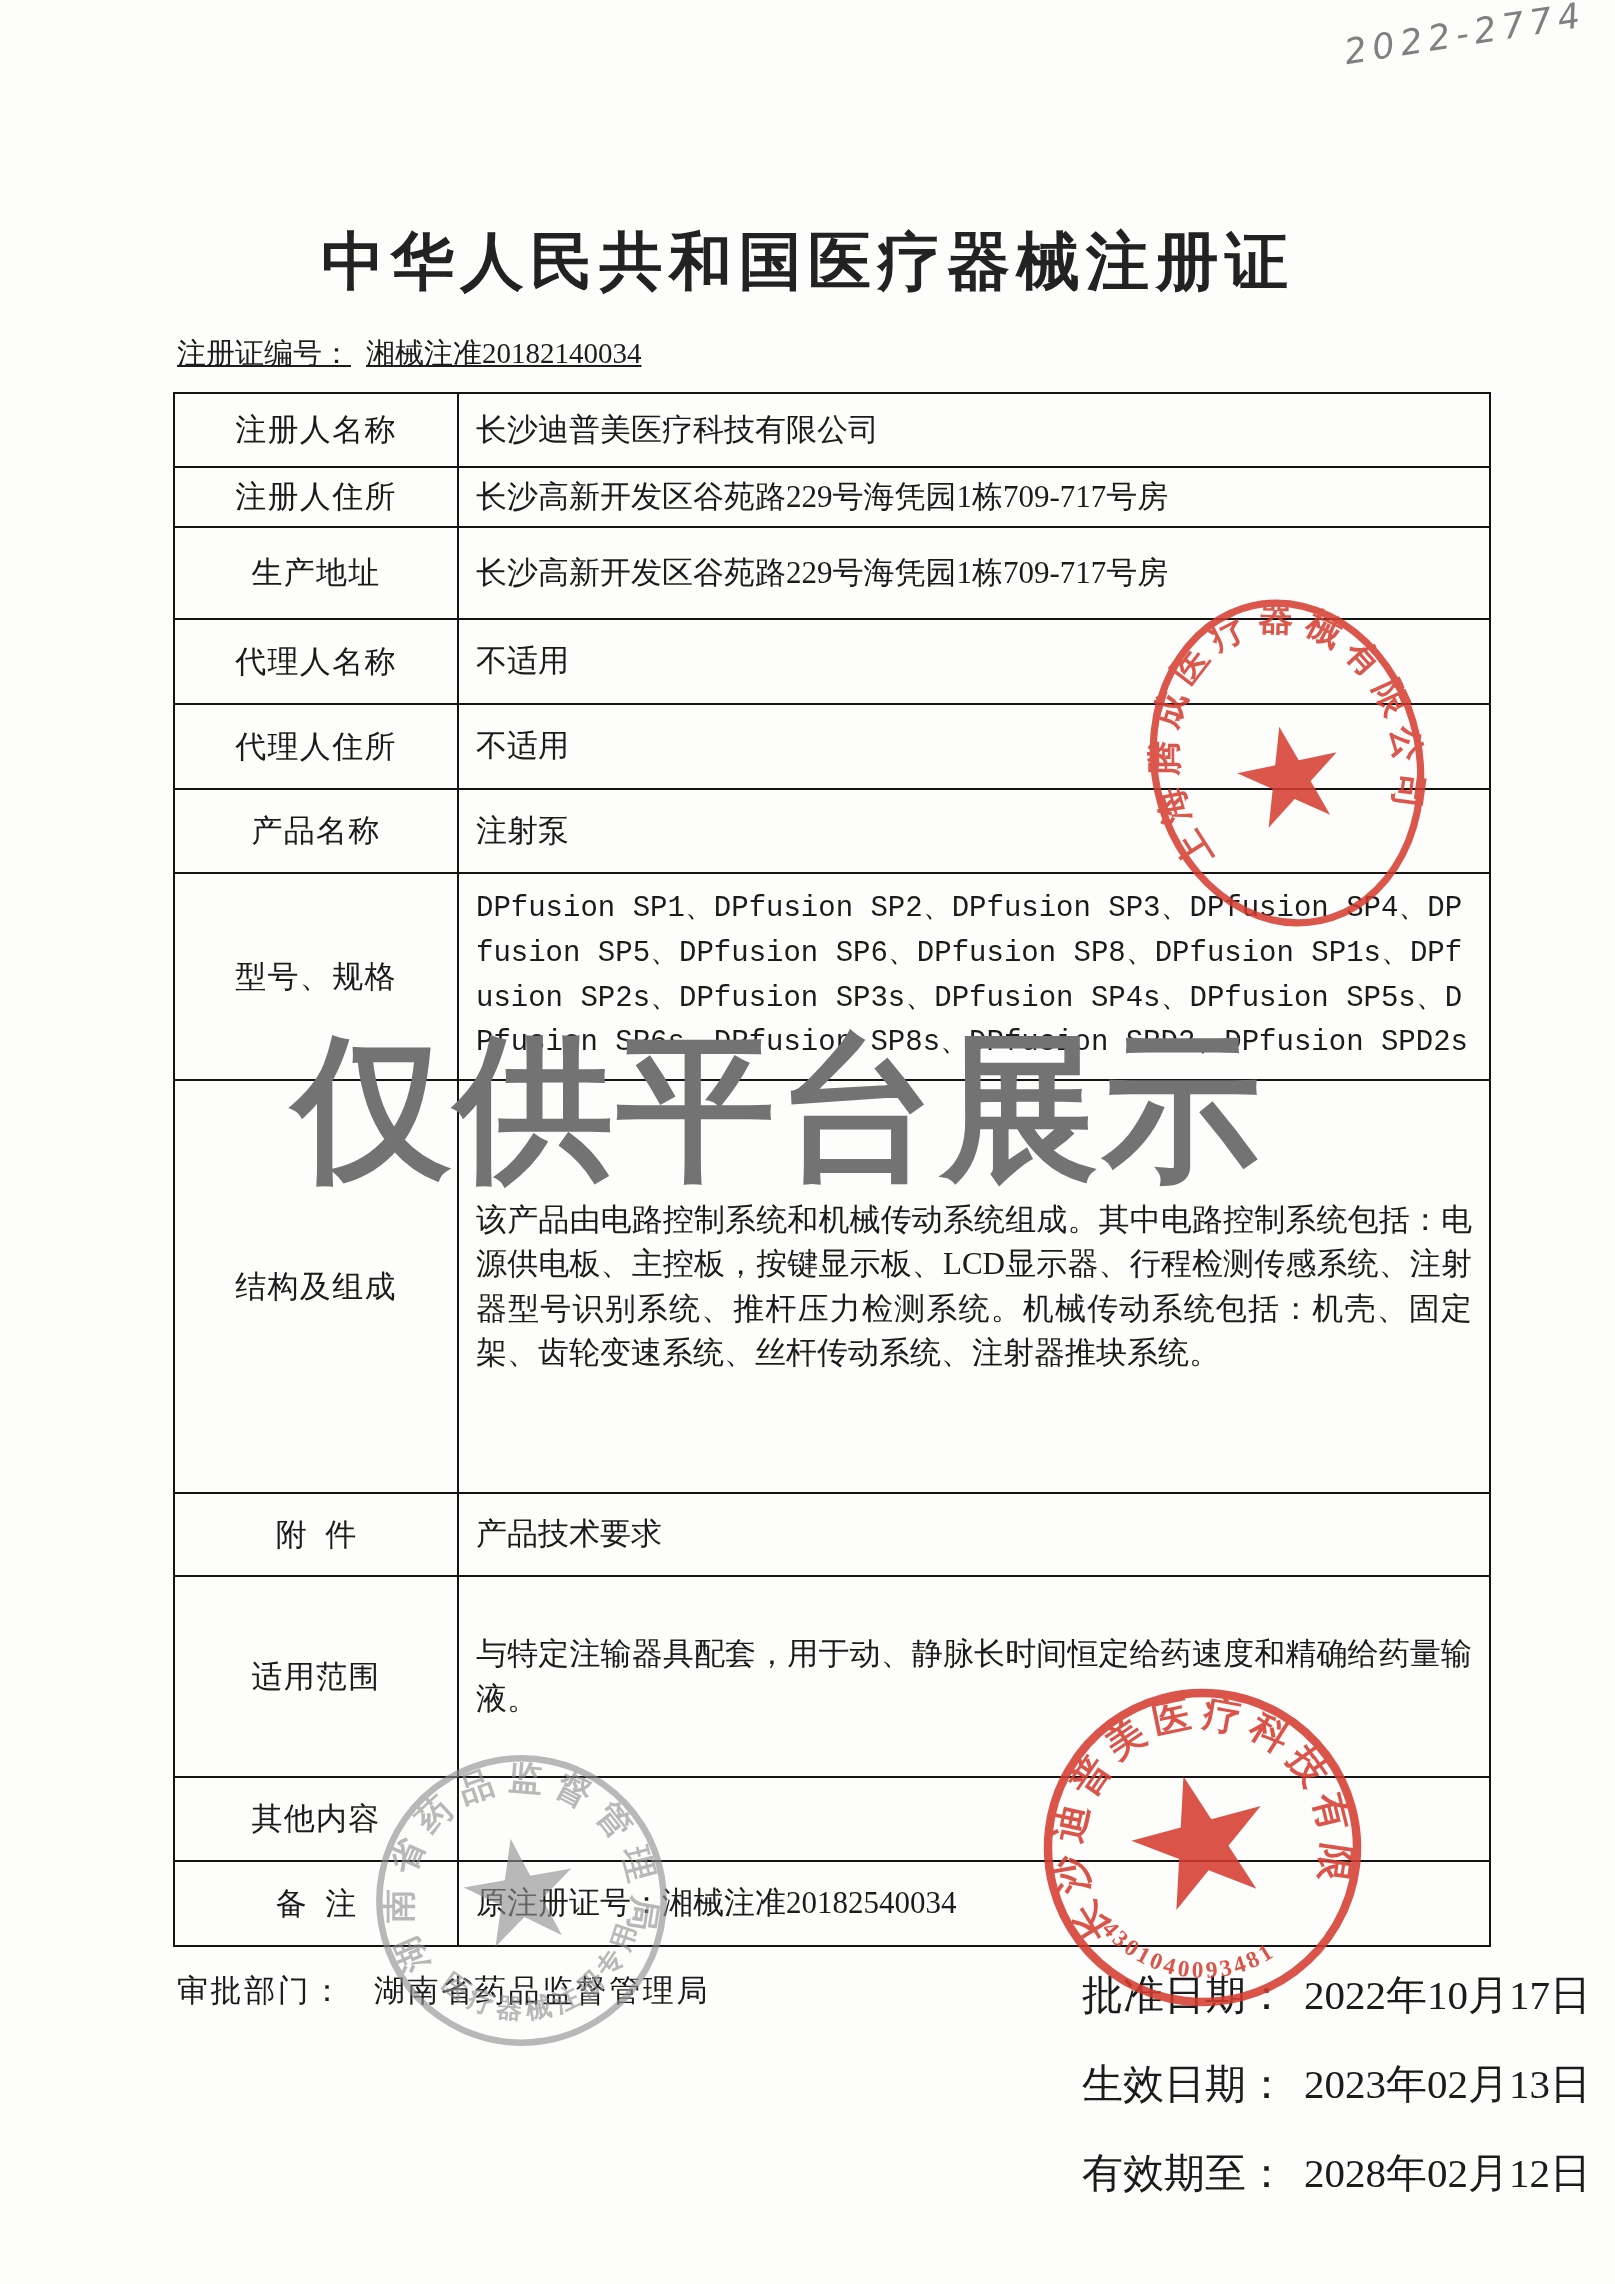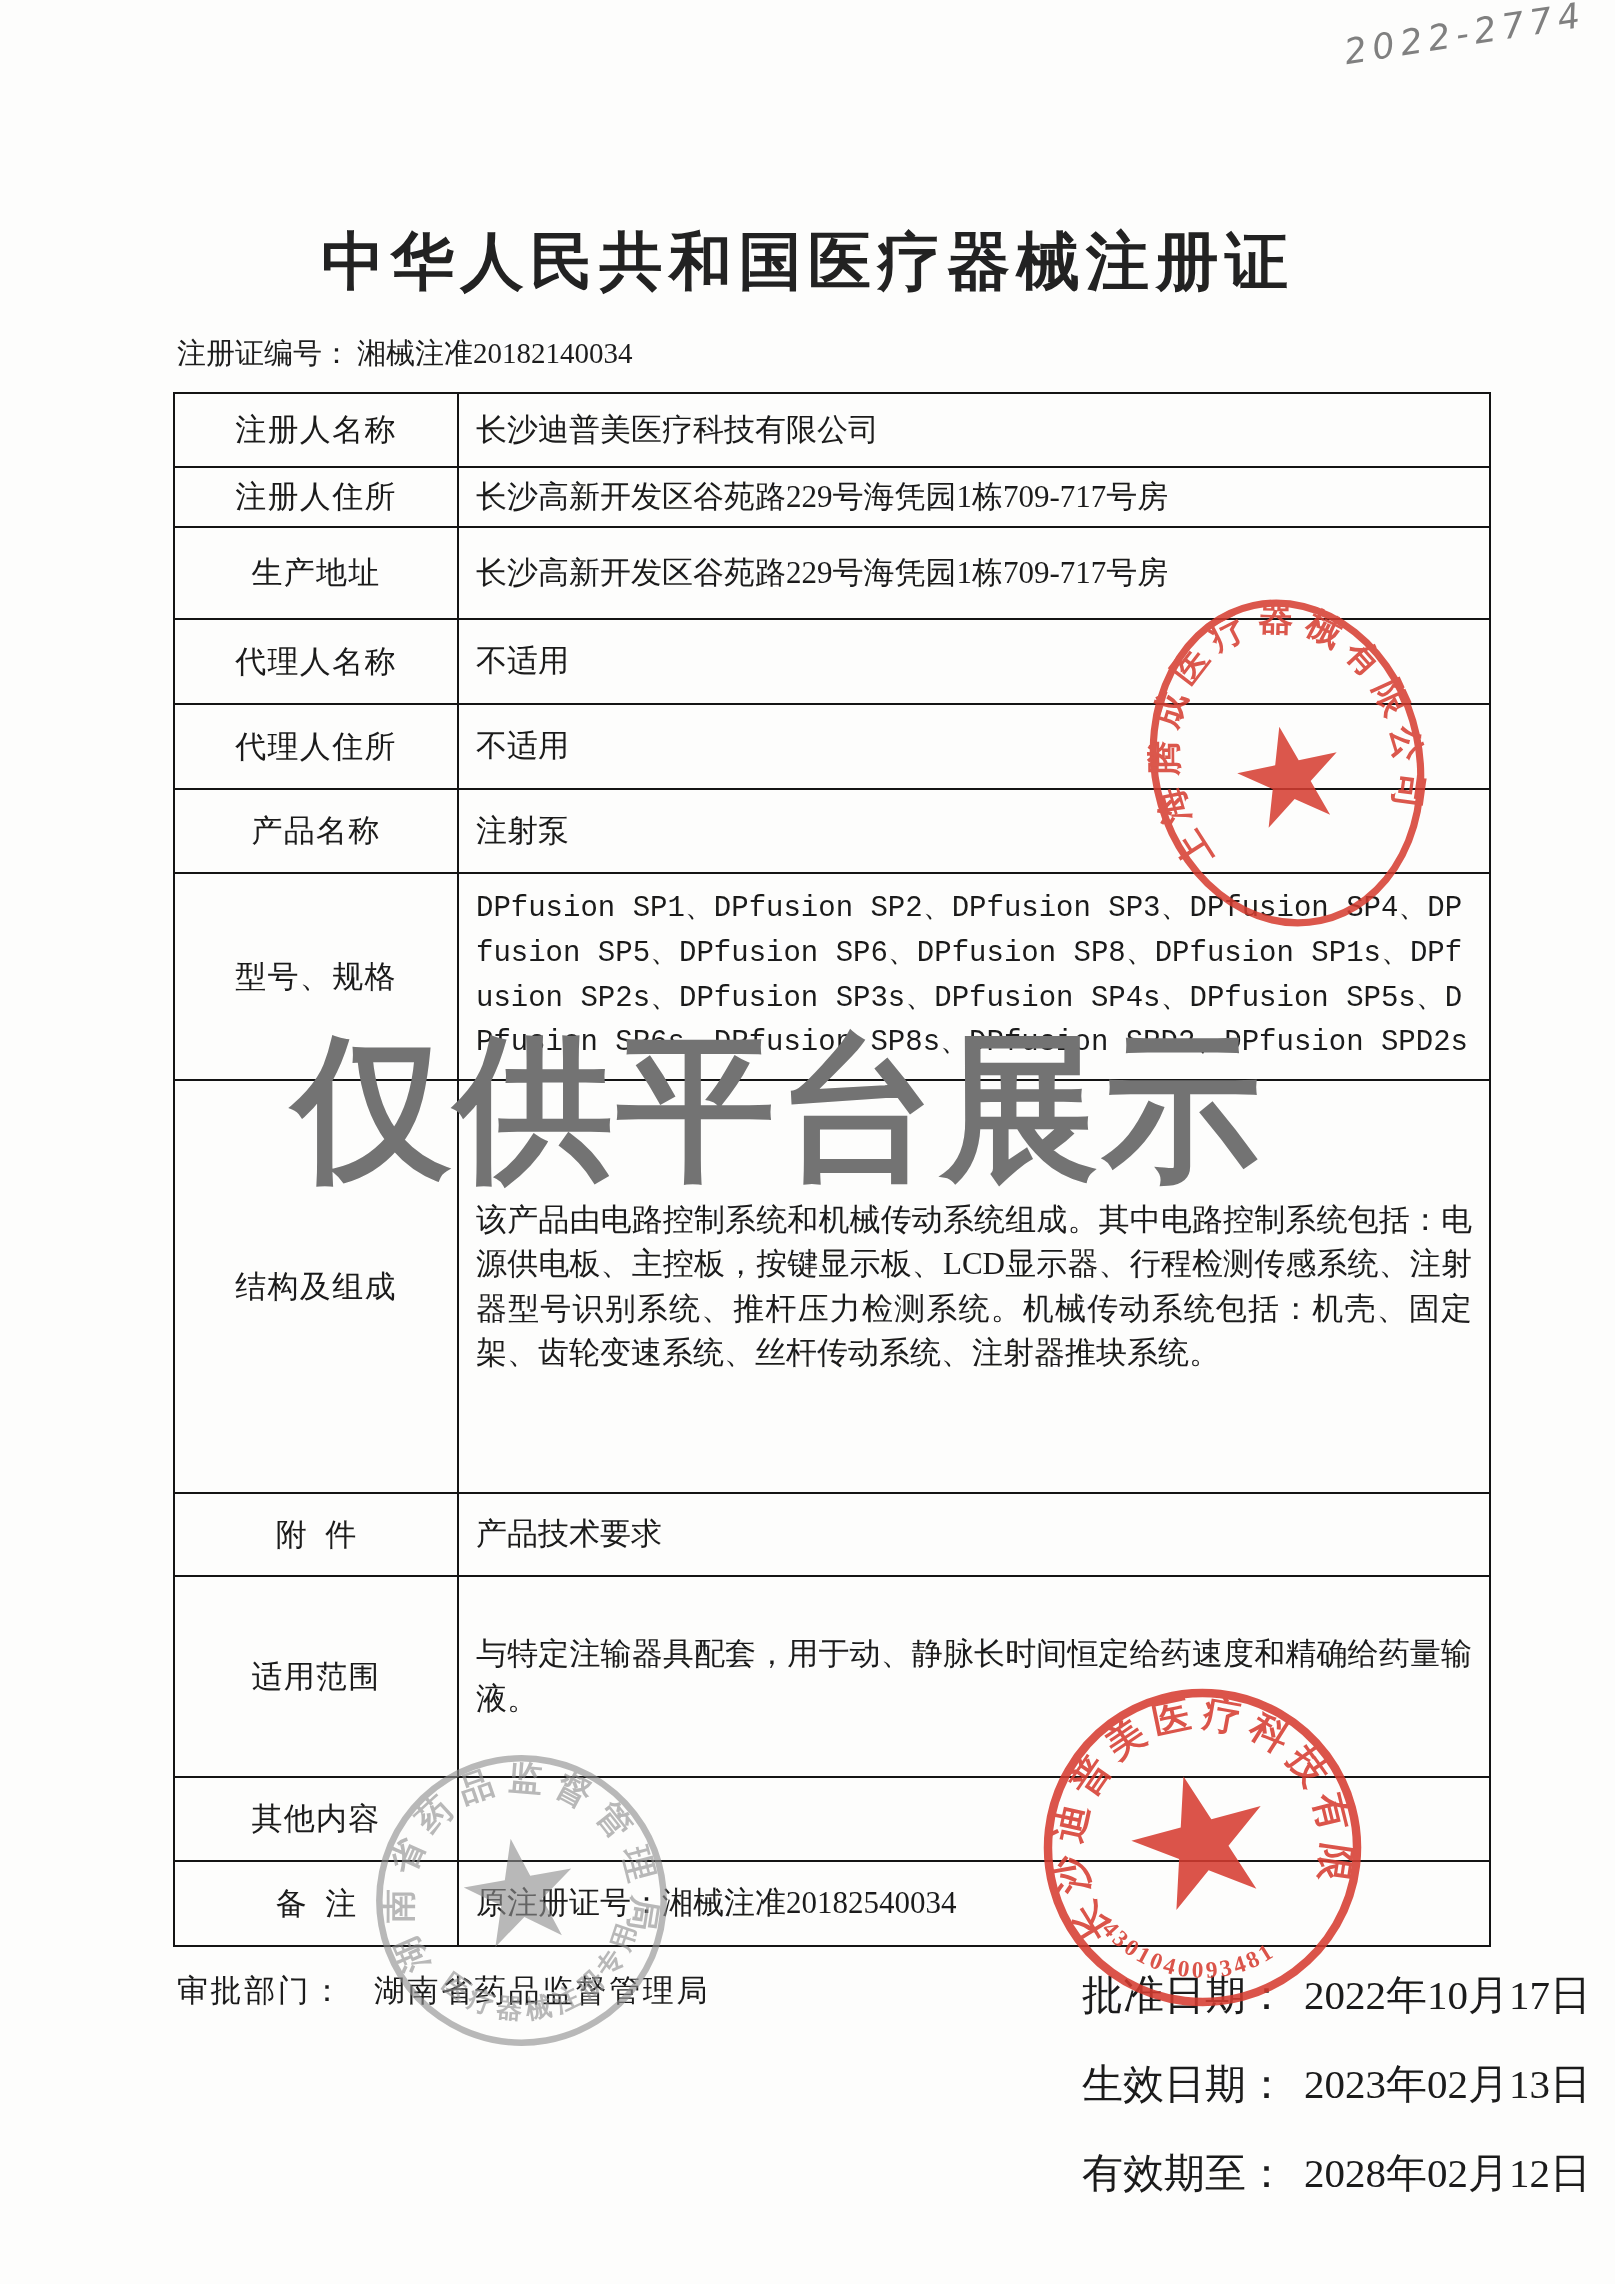--- a/index.html
+++ b/index.html
@@ -14,21 +14,21 @@
     font-size:35px;color:#6b6b6b;letter-spacing:5.9px;
     transform:rotate(-9deg);opacity:.85;white-space:nowrap;
   }
   .doc-title{
     position:absolute;left:0;right:0;top:219px;text-align:center;
     font-size:63px;font-weight:bold;letter-spacing:6.5px;color:#222;
     white-space:nowrap;
   }
   .cert-line{
     position:absolute;left:177px;top:334px;font-size:29px;
-    display:flex;gap:6px;white-space:nowrap;color:#1d1d1d;
+    display:flex;gap:15px;white-space:nowrap;color:#1d1d1d;text-decoration:underline;
   }
   .cert-table{
     position:absolute;left:173px;top:392px;width:1318px;
     border:2.6px solid #141414;box-sizing:border-box;background:transparent;
   }
   .trow{display:flex;box-sizing:border-box;border-top:2px solid #141414;}
   .trow:first-child{border-top:none;}
   .tlabel{
     width:284px;flex:0 0 284px;display:flex;align-items:center;justify-content:center;
     font-size:31px;border-right:2px solid #141414;box-sizing:border-box;

